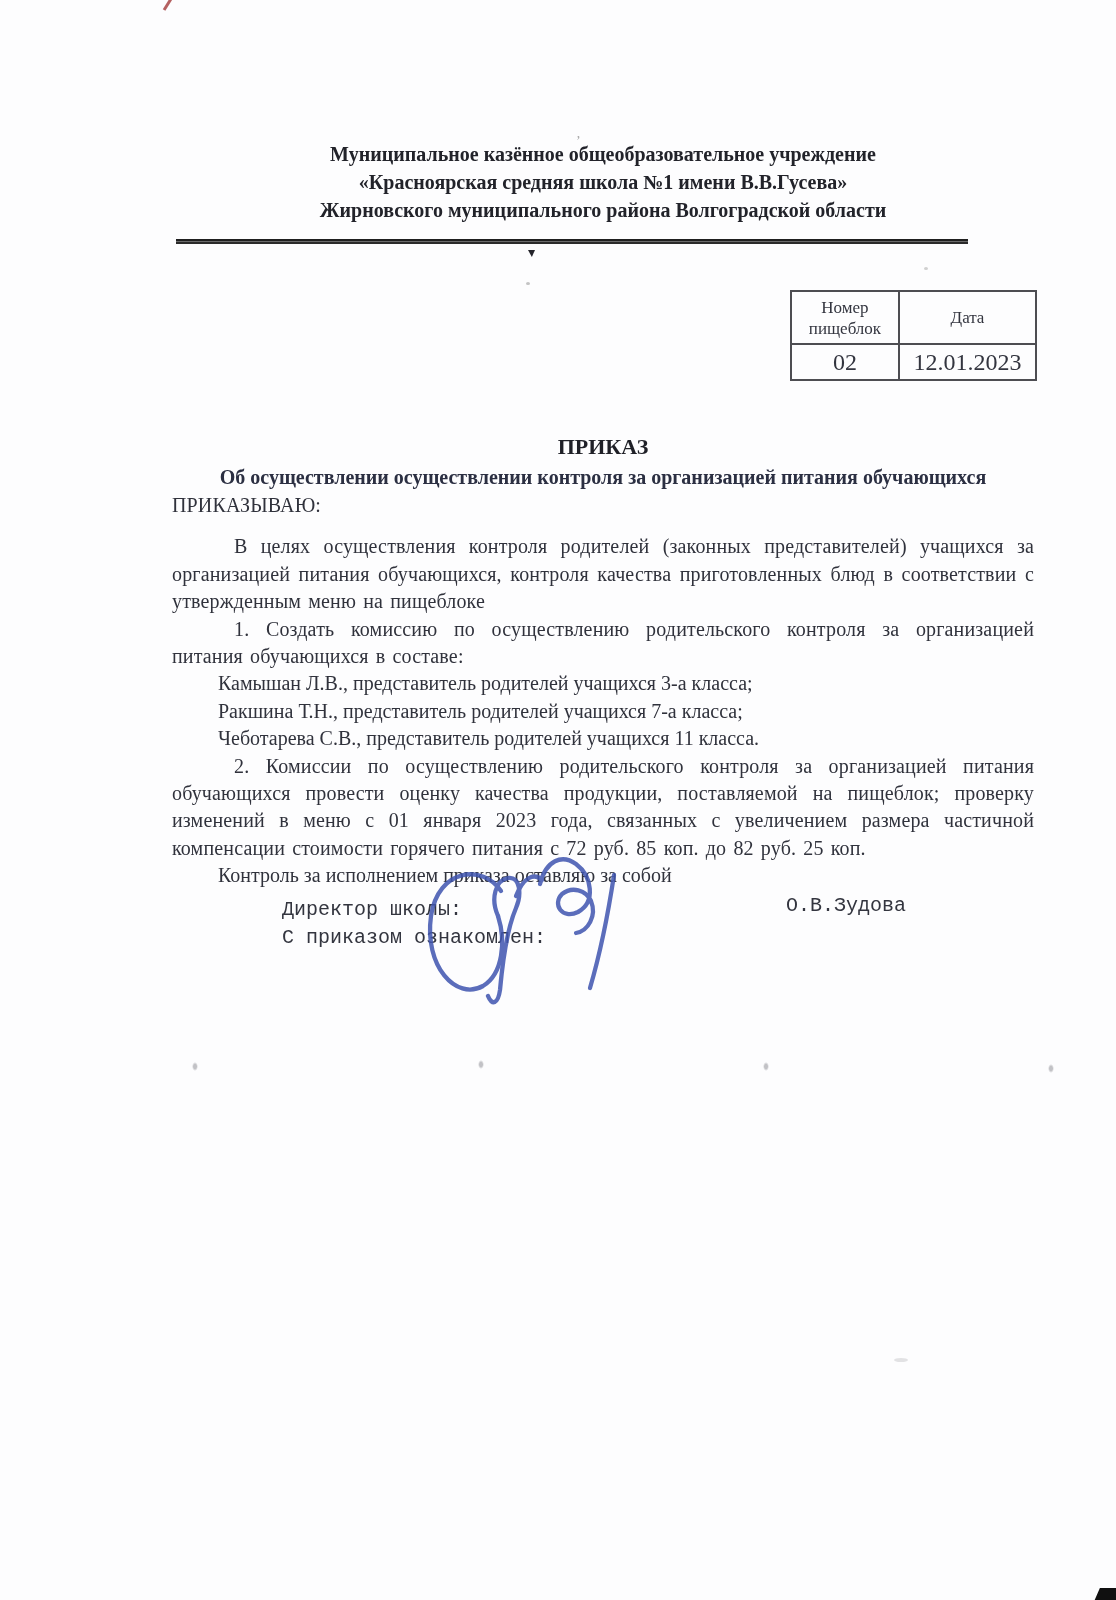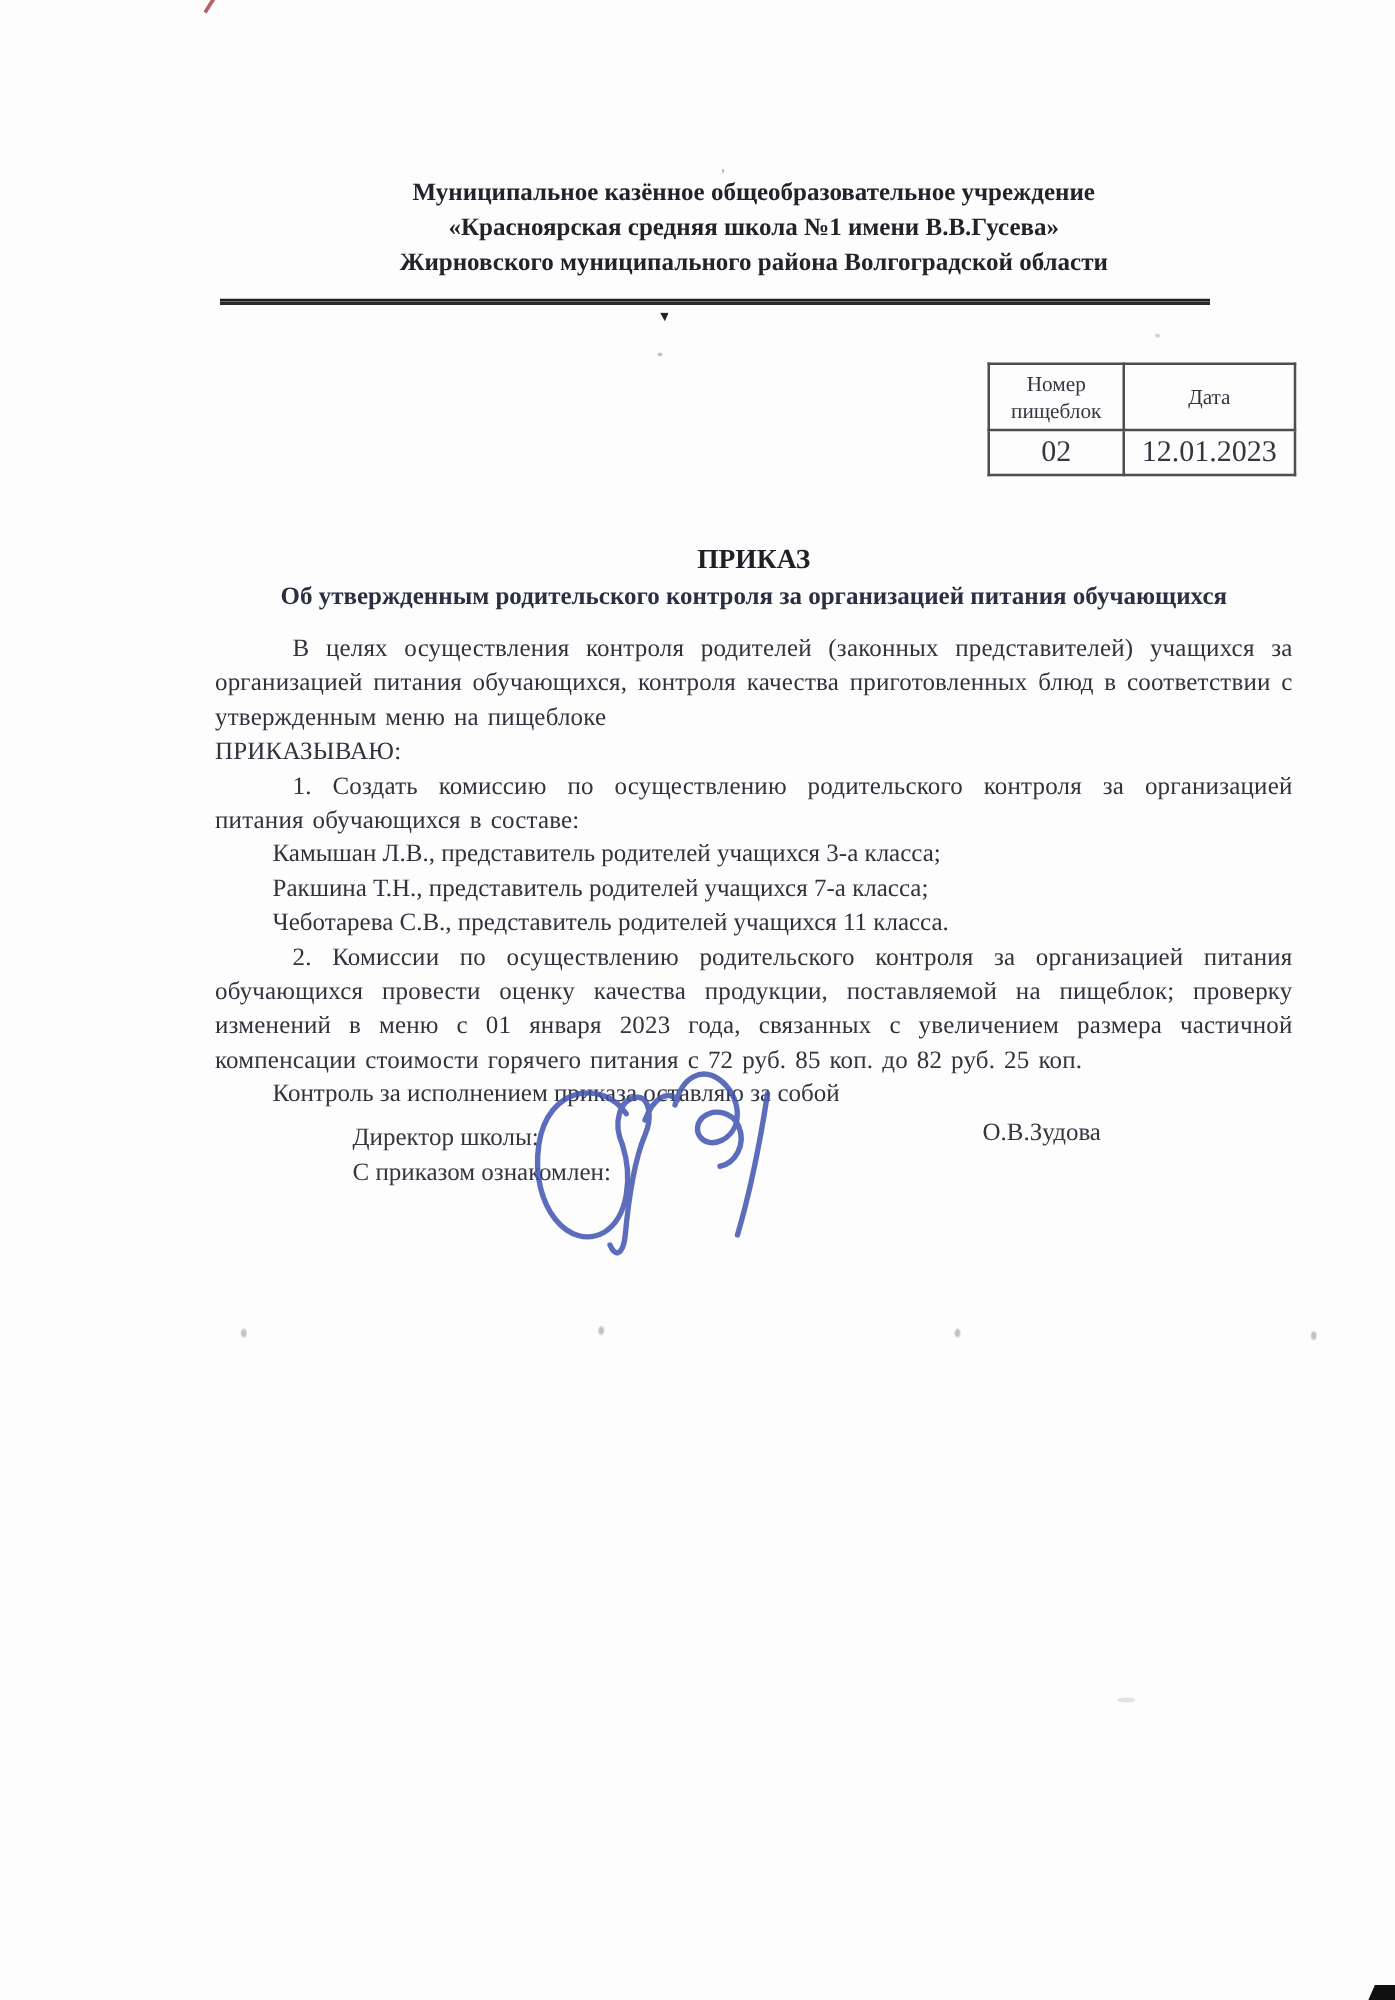--- a/index.html
+++ b/index.html
@@ -89,21 +89,21 @@
   .control-line { margin: 0; text-indent: 46px; text-align: left; }
 
   .sign-block {
     position: absolute;
     left: 172px; top: 896px;
     width: 862px;
     font-size: 20px;
     line-height: 28px;
     color: #33353f;
   }
-  .sign-row { position: relative; margin-left: 110px; }
+  .sign-row { position: relative; margin-left: 110px; font-family: Liberation Mono, monospace; }
   .director-name { position: absolute; left: 504px; top: -4px; }
 
   .signature-svg {
     position: absolute;
     left: 408px; top: 846px;
     width: 240px; height: 170px;
     pointer-events: none;
   }
 
   
@@ -164,25 +164,25 @@
 
   <div class="column">
     <div class="org-header">
       <div>Муниципальное казённое общеобразовательное учреждение</div>
       <div>«Красноярская средняя школа №1 имени В.В.Гусева»</div>
       <div>Жирновского муниципального  района Волгоградской области</div>
     </div>
     <div class="rule"></div>
 
     <div class="order-title">ПРИКАЗ</div>
-    <div class="order-subject">Об утвержденным родительского контроля за организацией питания обучающихся</div>
+    <div class="order-subject">Об осуществлении осуществлении контроля за организацией питания обучающихся</div>
 
     <div class="body-text">
+      <p class="para no-indent">ПРИКАЗЫВАЮ:</p>
       <p class="para first">В целях осуществления контроля родителей (законных представителей) учащихся за организацией питания обучающихся, контроля качества приготовленных блюд в соответствии с утвержденным меню на пищеблоке</p>
-      <p class="para no-indent">ПРИКАЗЫВАЮ:</p>
       <p class="para">1.  Создать комиссию по осуществлению родительского контроля за организацией питания обучающихся в составе:</p>
       <p class="member-line">Камышан Л.В., представитель родителей учащихся 3-а класса;</p>
       <p class="member-line">Ракшина Т.Н., представитель родителей учащихся 7-а класса;</p>
       <p class="member-line">Чеботарева С.В., представитель родителей учащихся 11 класса.</p>
       <p class="para">2. Комиссии по осуществлению родительского контроля за организацией питания обучающихся провести оценку качества продукции, поставляемой на пищеблок; проверку изменений в меню с 01 января 2023 года, связанных с увеличением размера частичной компенсации стоимости горячего питания с 72 руб. 85 коп. до 82 руб. 25 коп.</p>
       <p class="control-line">Контроль за исполнением приказа оставляю за собой</p>
     </div>
   </div>
 
   <div class="sign-block">

